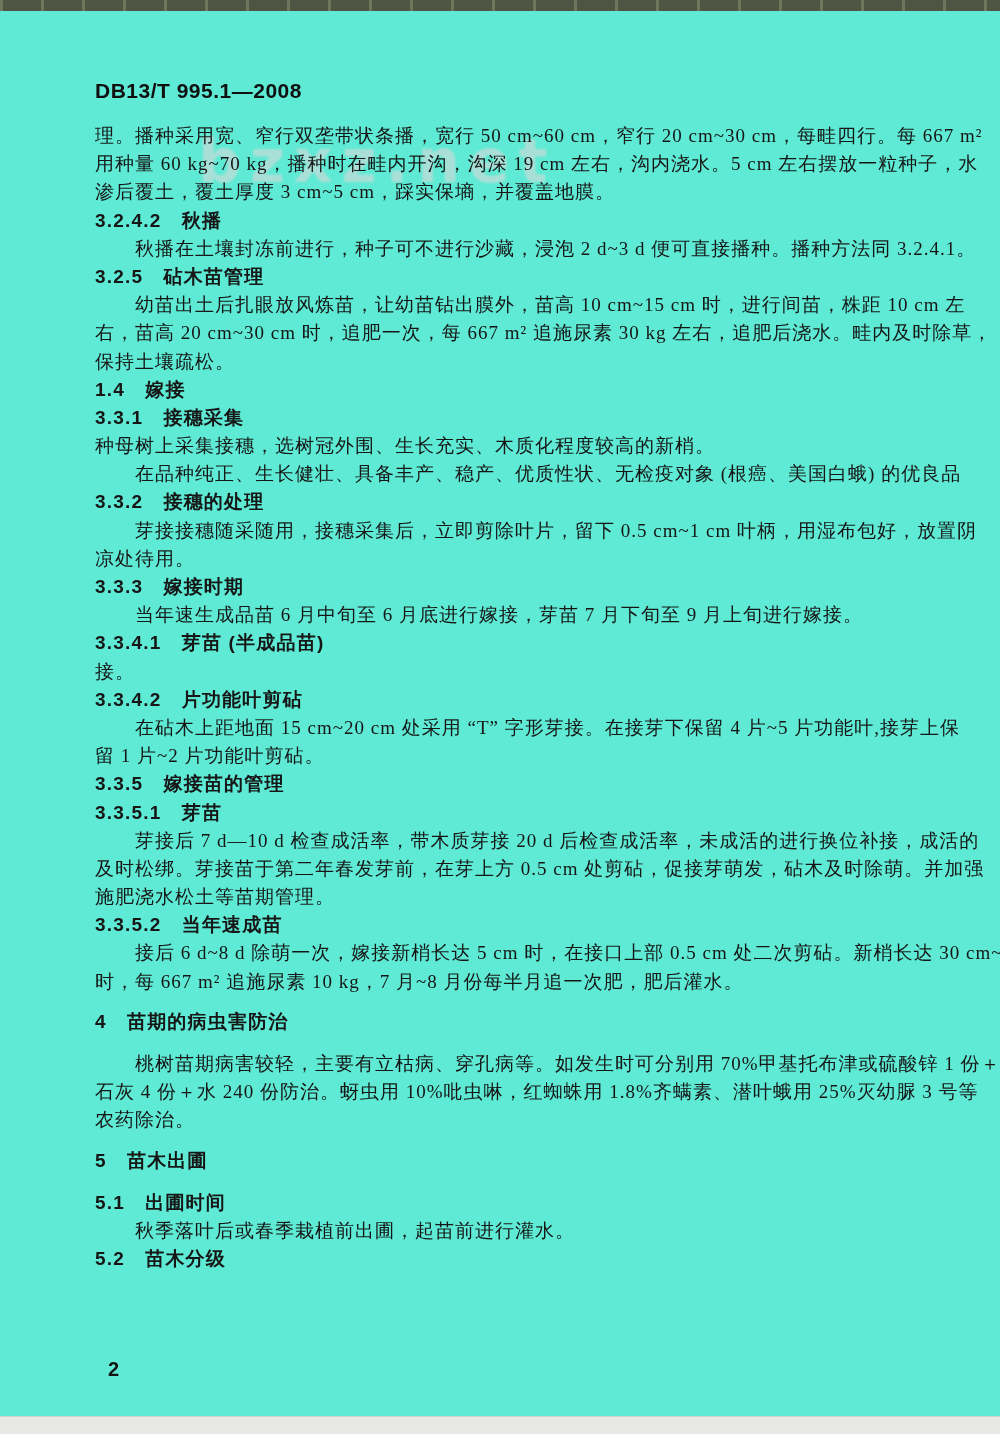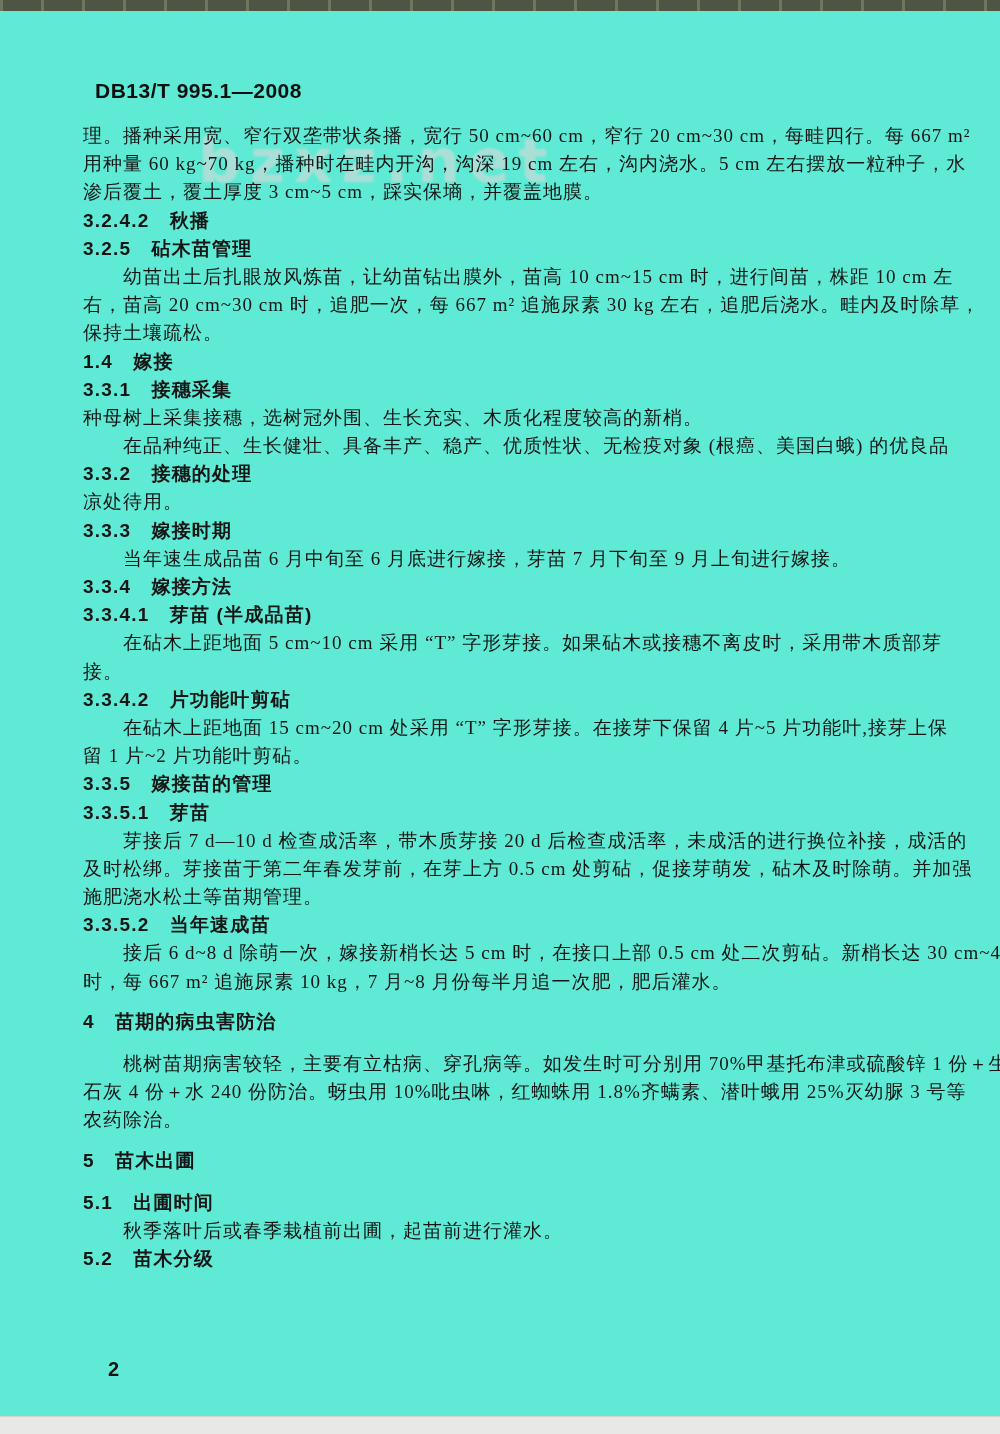--- a/index.html
+++ b/index.html
@@ -19,21 +19,21 @@
     font-weight:700;font-size:21px;letter-spacing:.5px;color:#101010;
   }
   .watermark{
     position:absolute;left:198px;top:126px;z-index:0;
     font-family:"DejaVu Sans","Liberation Sans",sans-serif;
     font-weight:700;font-size:60px;letter-spacing:9px;
     color:#d9d9d9;opacity:.62;filter:blur(1px);
     user-select:none;pointer-events:none;
   }
   .content{
-    position:absolute;left:83px;top:122px;width:838px;z-index:1;
+    position:absolute;left:95px;top:122px;width:838px;z-index:1;
   }
   .line{
     white-space:pre;height:28.2px;line-height:28.2px;
     font-size:19px;letter-spacing:1px;
   }
   .line.h{
     font-family:"Liberation Sans","DejaVu Sans",sans-serif;
     font-weight:700;letter-spacing:1.2px;
   }
   .line.chapter{
@@ -60,35 +60,35 @@
 
   <div class="doccode">DB13/T 995.1—2008</div>
 
   <div class="watermark">bzxz.net</div>
 
   <div class="content">
       <div class="line body">理。播种采用宽、窄行双垄带状条播，宽行 50 cm~60 cm，窄行 20 cm~30 cm，每畦四行。每 667 m²</div>
       <div class="line body">用种量 60 kg~70 kg，播种时在畦内开沟，沟深 19 cm 左右，沟内浇水。5 cm 左右摆放一粒种子，水</div>
       <div class="line body">渗后覆土，覆土厚度 3 cm~5 cm，踩实保墒，并覆盖地膜。</div>
       <div class="line h">3.2.4.2　秋播</div>
+      <div class="line body indent">秋播在土壤封冻前进行，种子可不进行沙藏，浸泡 2 d~3 d 便可直接播种。播种方法同 3.2.4.1。</div>
       <div class="line h">3.2.5　砧木苗管理</div>
       <div class="line body indent">幼苗出土后扎眼放风炼苗，让幼苗钻出膜外，苗高 10 cm~15 cm 时，进行间苗，株距 10 cm 左</div>
       <div class="line body">右，苗高 20 cm~30 cm 时，追肥一次，每 667 m² 追施尿素 30 kg 左右，追肥后浇水。畦内及时除草，</div>
       <div class="line body">保持土壤疏松。</div>
       <div class="line h">1.4　嫁接</div>
       <div class="line h">3.3.1　接穗采集</div>
       <div class="line body">种母树上采集接穗，选树冠外围、生长充实、木质化程度较高的新梢。</div>
       <div class="line body indent">在品种纯正、生长健壮、具备丰产、稳产、优质性状、无检疫对象 (根癌、美国白蛾) 的优良品</div>
       <div class="line h">3.3.2　接穗的处理</div>
+      <div class="line body indent">芽接接穗随采随用，接穗采集后，立即剪除叶片，留下 0.5 cm~1 cm 叶柄，用湿布包好，放置阴</div>
       <div class="line body">凉处待用。</div>
       <div class="line h">3.3.3　嫁接时期</div>
       <div class="line body indent">当年速生成品苗 6 月中旬至 6 月底进行嫁接，芽苗 7 月下旬至 9 月上旬进行嫁接。</div>
-      <div class="line h">3.3.4　嫁接方法</div>
       <div class="line h">3.3.4.1　芽苗 (半成品苗)</div>
-      <div class="line body indent">在砧木上距地面 5 cm~10 cm 采用 “T” 字形芽接。如果砧木或接穗不离皮时，采用带木质部芽</div>
       <div class="line body">接。</div>
       <div class="line h">3.3.4.2　片功能叶剪砧</div>
       <div class="line body indent">在砧木上距地面 15 cm~20 cm 处采用 “T” 字形芽接。在接芽下保留 4 片~5 片功能叶,接芽上保</div>
       <div class="line body">留 1 片~2 片功能叶剪砧。</div>
       <div class="line h">3.3.5　嫁接苗的管理</div>
       <div class="line h">3.3.5.1　芽苗</div>
       <div class="line body indent">芽接后 7 d—10 d 检查成活率，带木质芽接 20 d 后检查成活率，未成活的进行换位补接，成活的</div>
       <div class="line body">及时松绑。芽接苗于第二年春发芽前，在芽上方 0.5 cm 处剪砧，促接芽萌发，砧木及时除萌。并加强</div>
       <div class="line body">施肥浇水松土等苗期管理。</div>
       <div class="line h">3.3.5.2　当年速成苗</div>

